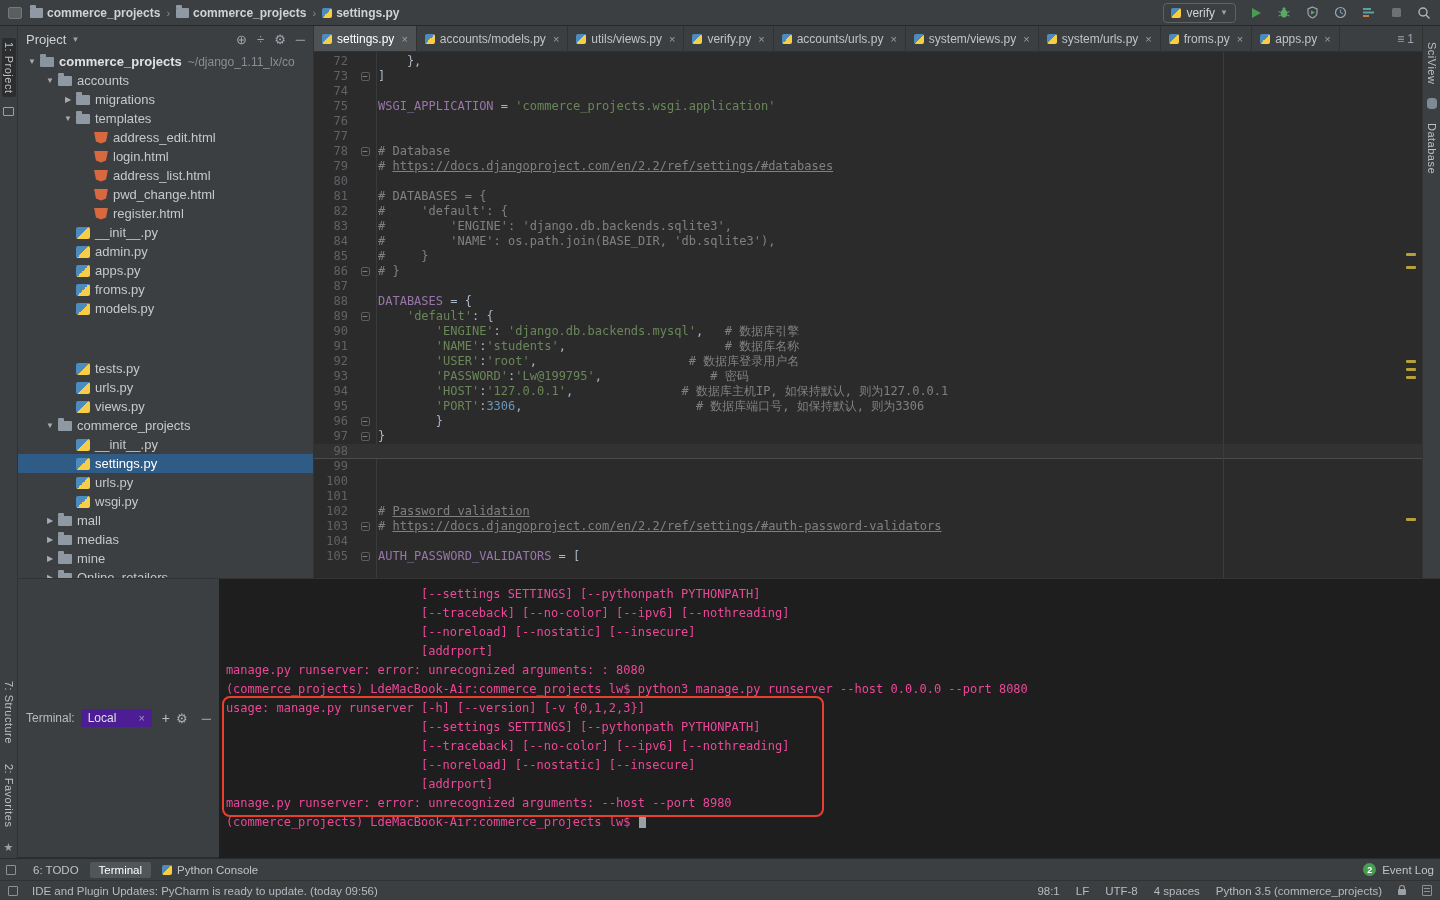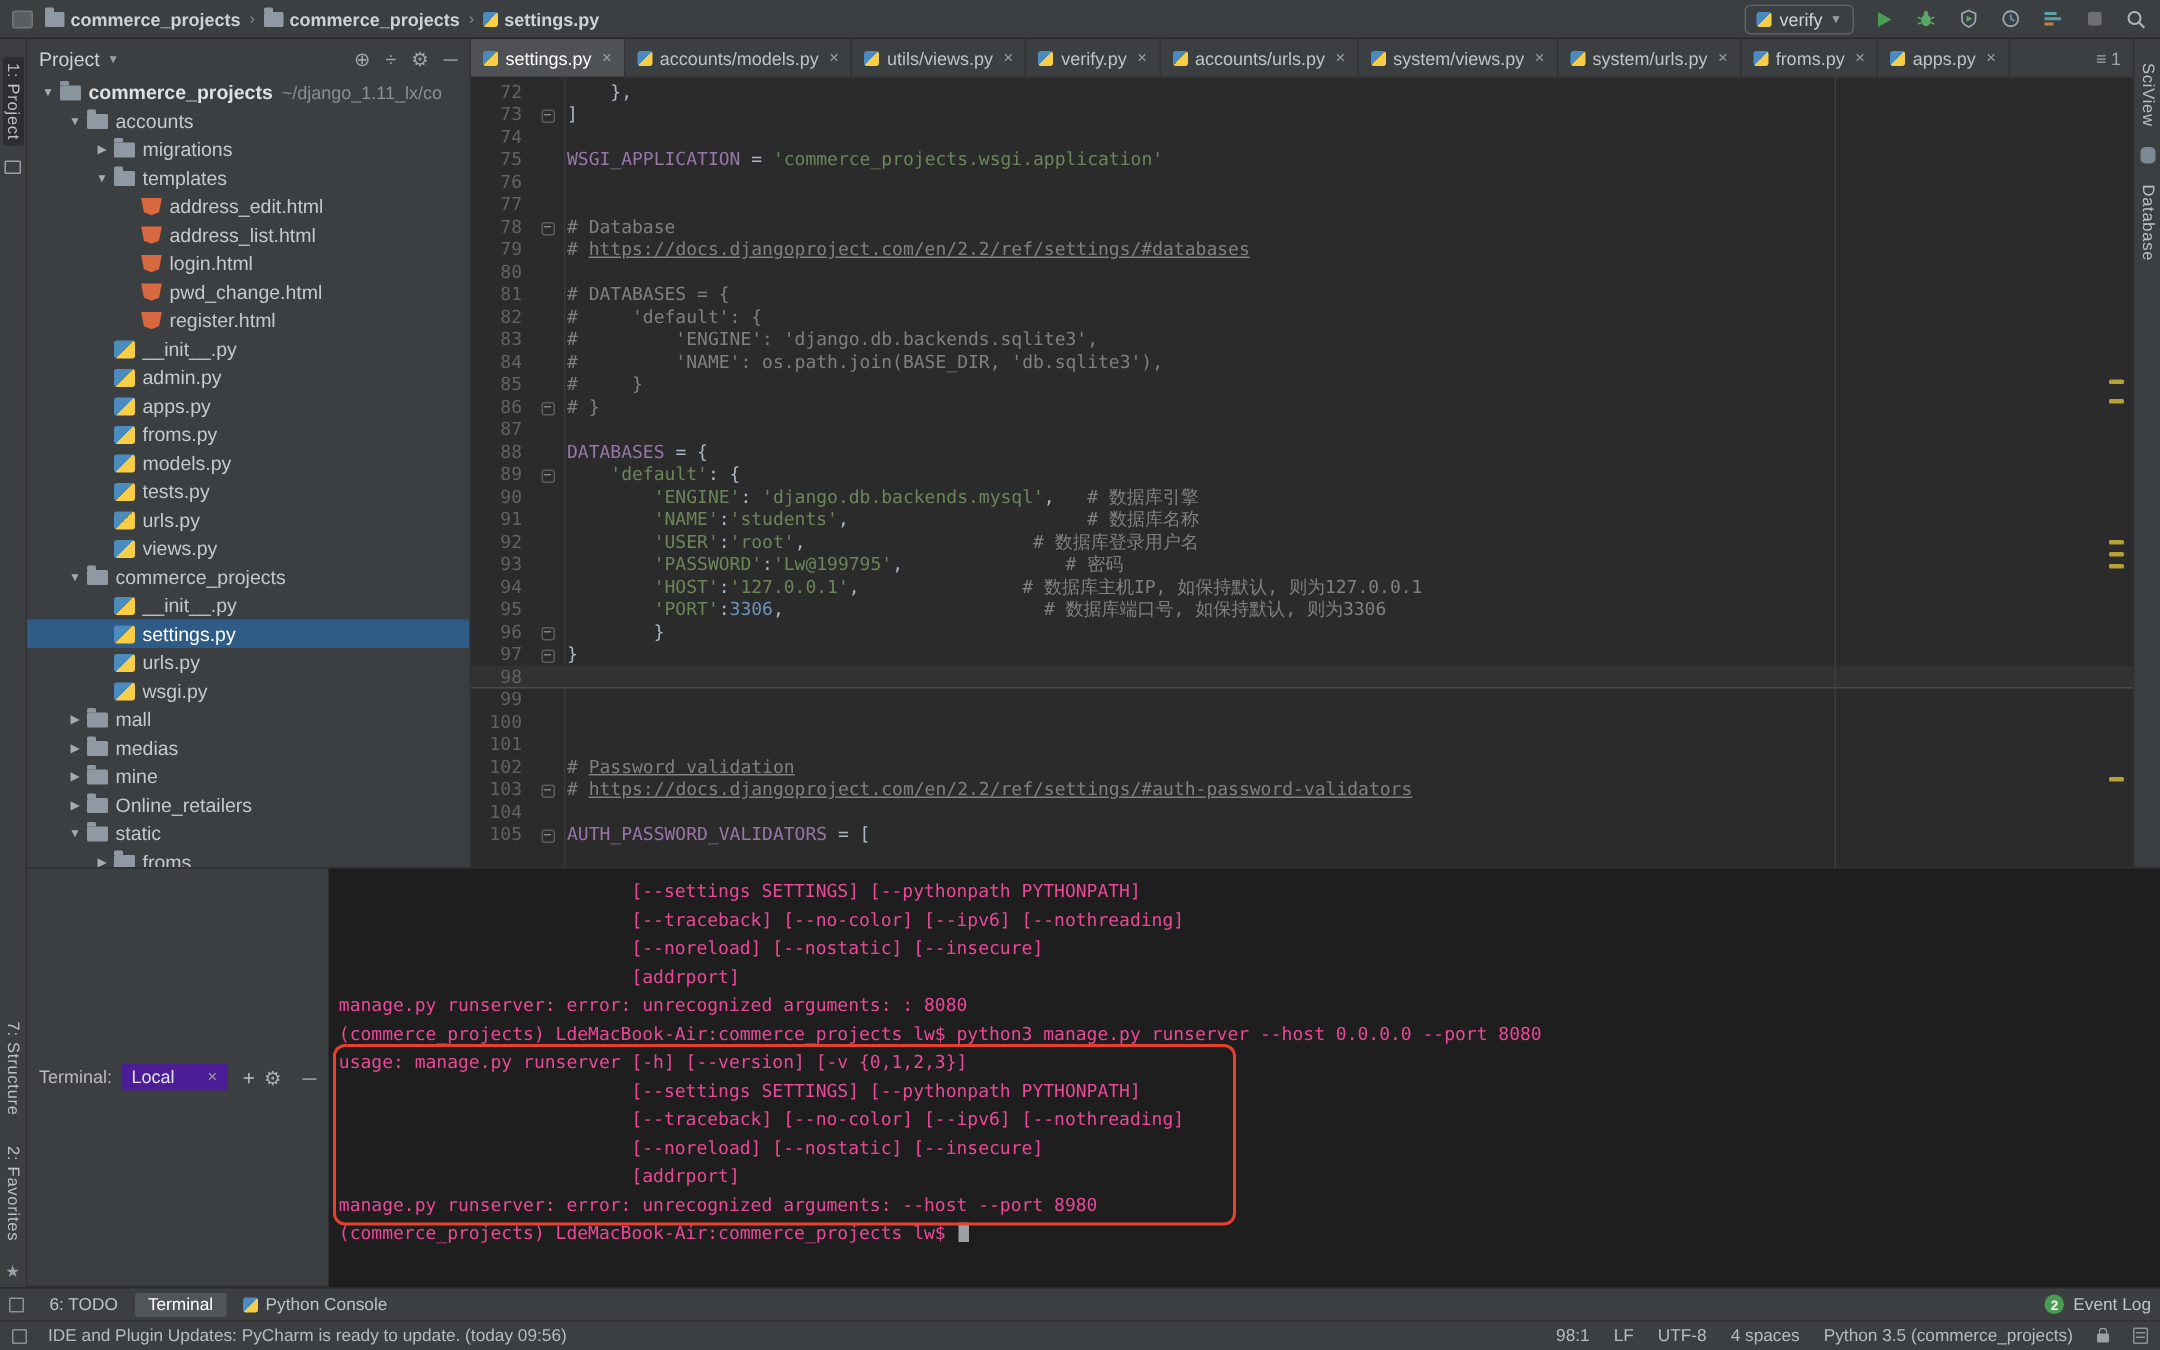--- a/index.html
+++ b/index.html
@@ -229,26 +229,26 @@
                 <span class="tlabel">templates</span>
               </div>
               <div class="trow" style="padding-left: 60px;">
                 <span class="arrow"></span>
                 <span class="tic ic-html"></span>
                 <span class="tlabel">address_edit.html</span>
               </div>
               <div class="trow" style="padding-left: 60px;">
                 <span class="arrow"></span>
                 <span class="tic ic-html"></span>
+                <span class="tlabel">login.html</span>
+              </div>
+              <div class="trow" style="padding-left: 60px;">
+                <span class="arrow"></span>
+                <span class="tic ic-html"></span>
                 <span class="tlabel">address_list.html</span>
-              </div>
-              <div class="trow" style="padding-left: 60px;">
-                <span class="arrow"></span>
-                <span class="tic ic-html"></span>
-                <span class="tlabel">login.html</span>
               </div>
               <div class="trow" style="padding-left: 60px;">
                 <span class="arrow"></span>
                 <span class="tic ic-html"></span>
                 <span class="tlabel">pwd_change.html</span>
               </div>
               <div class="trow" style="padding-left: 60px;">
                 <span class="arrow"></span>
                 <span class="tic ic-html"></span>
                 <span class="tlabel">register.html</span>
@@ -271,21 +271,21 @@
               <div class="trow" style="padding-left: 42px;">
                 <span class="arrow"></span>
                 <span class="tic ic-py"></span>
                 <span class="tlabel">froms.py</span>
               </div>
               <div class="trow" style="padding-left: 42px;">
                 <span class="arrow"></span>
                 <span class="tic ic-py"></span>
                 <span class="tlabel">models.py</span>
               </div>
-              <div class="trow" style="padding-left: 42px;">
+              <div class="trow" style="padding-left: 42px; margin-top: 41px;">
                 <span class="arrow"></span>
                 <span class="tic ic-py"></span>
                 <span class="tlabel">tests.py</span>
               </div>
               <div class="trow" style="padding-left: 42px;">
                 <span class="arrow"></span>
                 <span class="tic ic-py"></span>
                 <span class="tlabel">urls.py</span>
               </div>
               <div class="trow" style="padding-left: 42px;">

